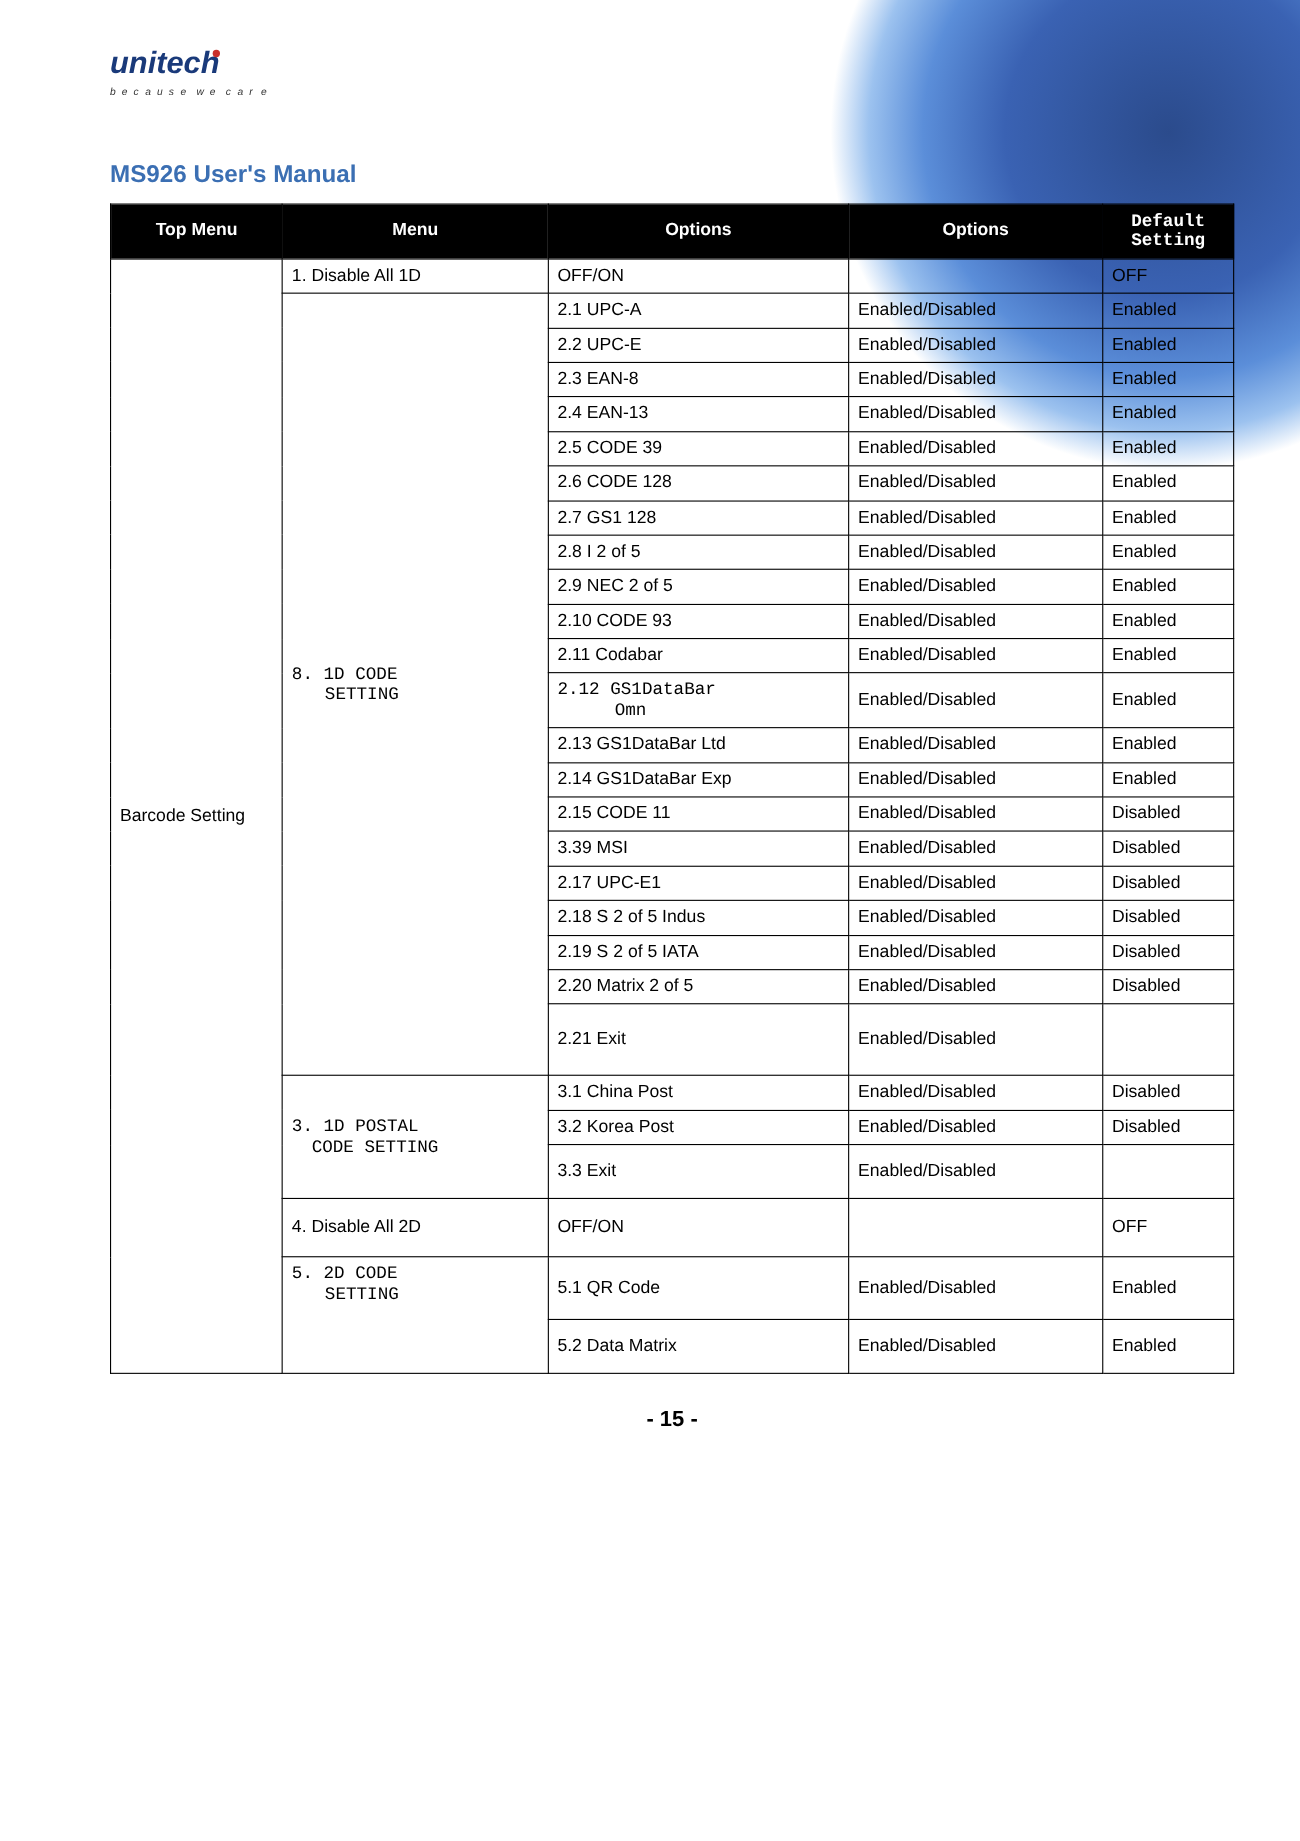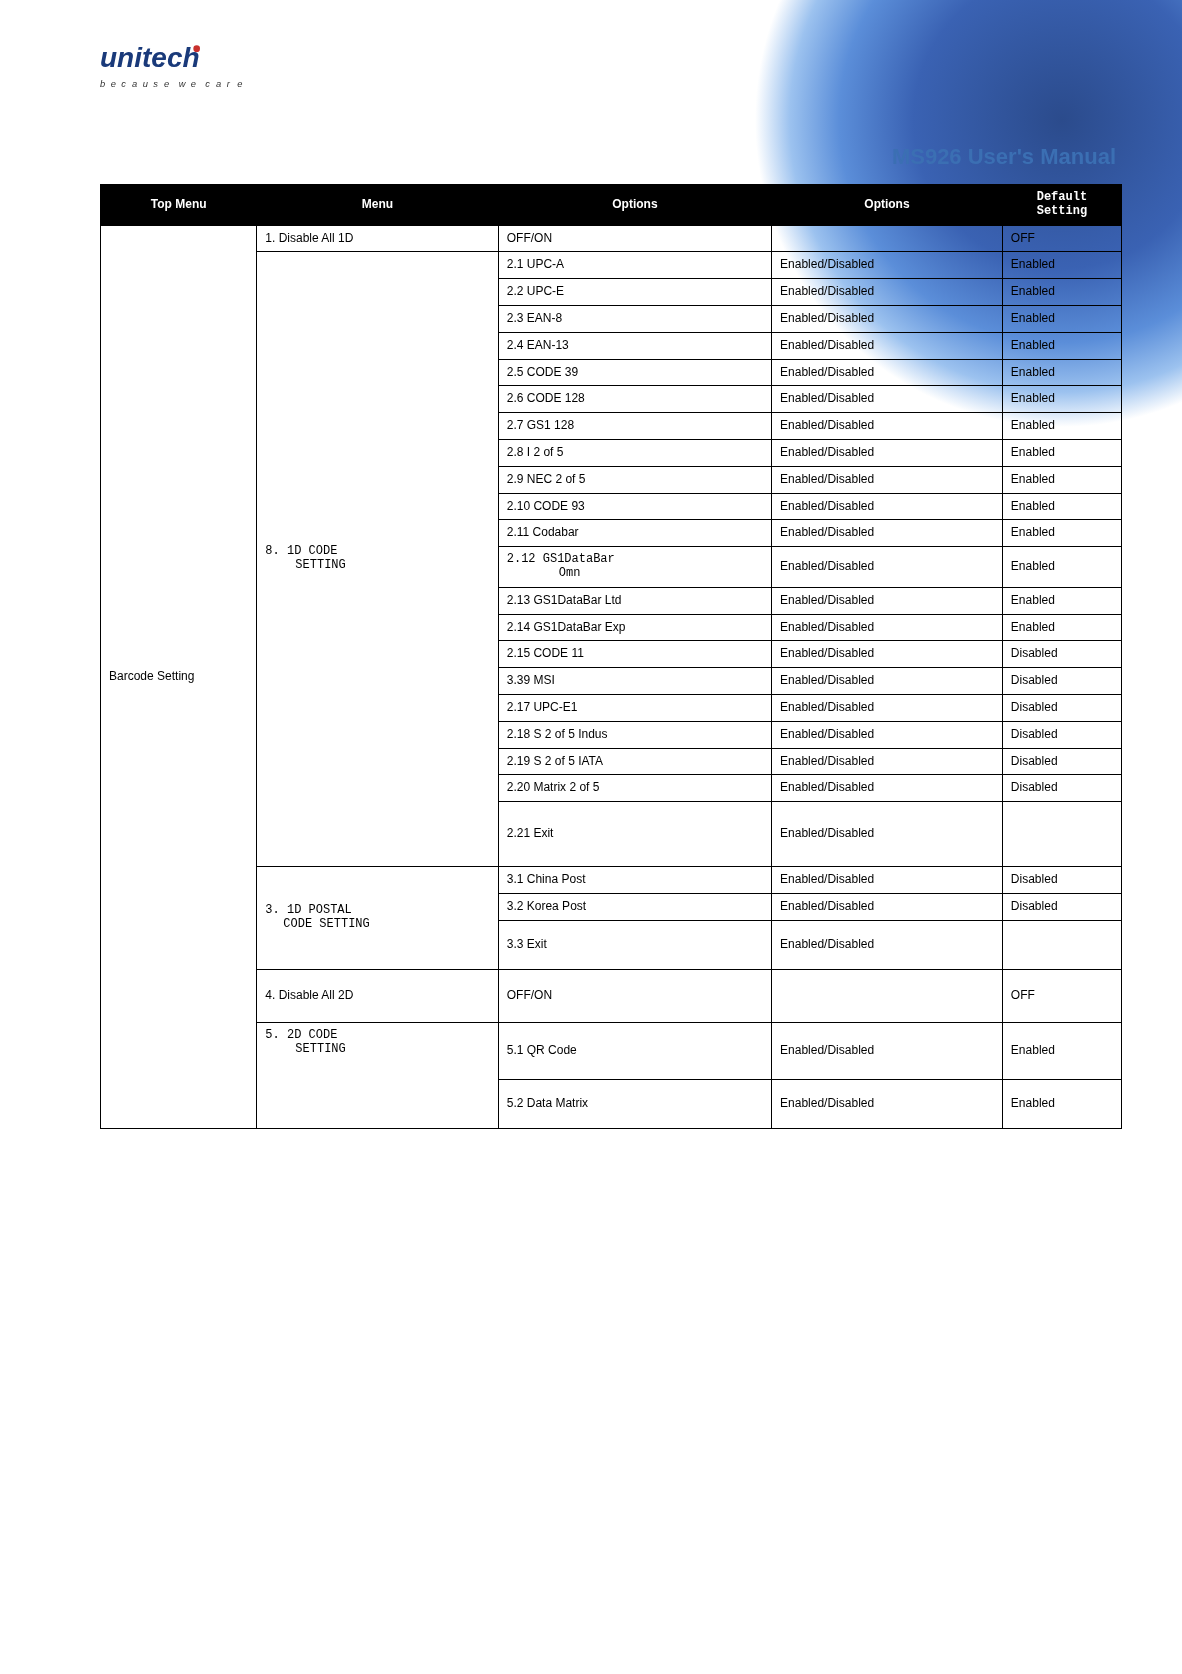--- a/index.html
+++ b/index.html
@@ -21,31 +21,31 @@
     pointer-events: none;
   }
   .page {
     padding: 40px 60px 40px 100px;
     position: relative;
     z-index: 1;
   }
   .logo-block { margin-bottom: 40px; }
   .logo-svg { width: 200px; height: auto; }
   .doc-title {
-    text-align: right;
+    text-align: left;
     color: #3b6fb3;
     font-weight: bold;
     font-size: 22px;
     margin: 0 0 14px 0;
     padding-right: 6px;
   }
   table.settings {
     width: 100%;
     border-collapse: collapse;
-    font-size: 12px;
+    font-size: 16px;
   }
   table.settings th {
     background: #000;
     color: #fff;
     font-weight: bold;
     padding: 6px 8px;
     border: 1px solid #000;
     line-height: 1.15;
   }
   table.settings th.opts2 { text-align: center; }
@@ -265,14 +265,15 @@
       <td>Enabled</td>
     </tr>
     <tr>
           <td style="height:36px">5.2 Data Matrix</td>
           <td>Enabled/Disabled</td>
           <td>Enabled</td>
         </tr>
   </tbody>
 </table>
 
+<div class="page-num">- 15 -</div>
 
 </div>
 
 </body></html>

